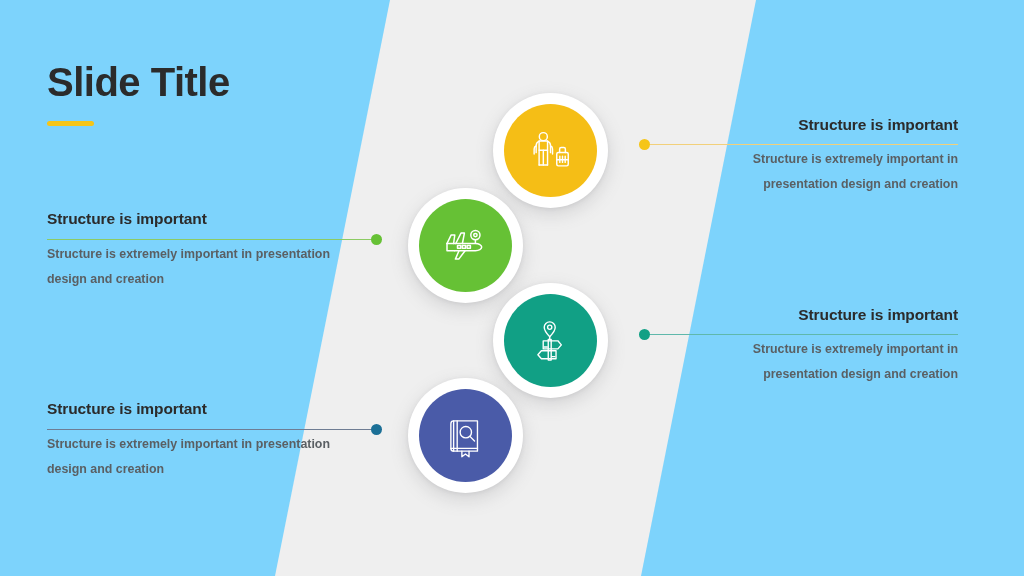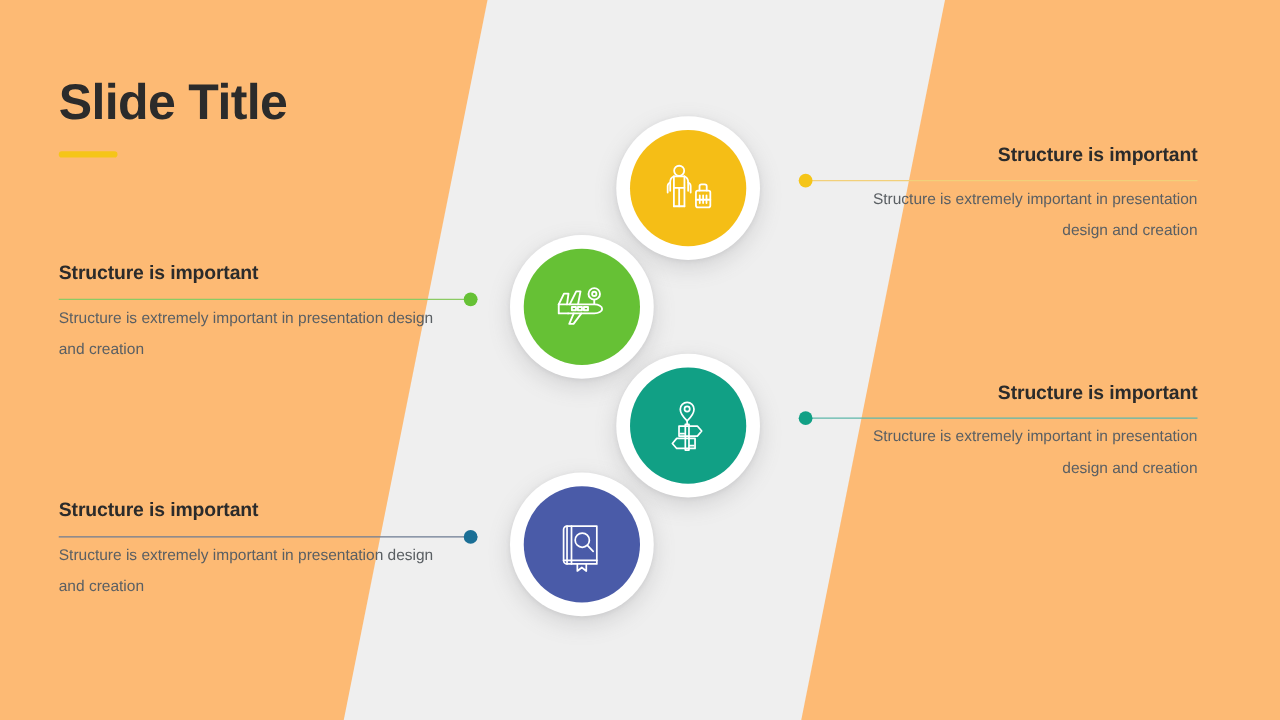--- a/index.html
+++ b/index.html
@@ -5,21 +5,21 @@
   * { margin:0; padding:0; box-sizing:border-box; }
   html, body {
     width:1024px; height:576px;
     background:#ffffff;
     font-family:"Liberation Sans", sans-serif;
     overflow:hidden;
   }
   #slide {
     position:relative;
     width:1024px; height:576px;
-    background:#fdba74;
+    background:#7dd3fc;
   }
 
   
   .band {
     position:absolute;
     top:0; left:0;
     width:1024px; height:576px;
     pointer-events:none;
   }
 
@@ -49,21 +49,21 @@
     color:#2b2b2b;
     letter-spacing:-0.1px;
     line-height:1.2;
     white-space:nowrap;
   }
   .t-body {
     margin-top:13px;
     font-size:12.4px;
     color:#5a5f63;
     line-height:2.05;
-    font-weight:normal;
+    font-weight:bold;
   }
   .tblock.right .t-body { margin-top:12px; }
 
   
   .conn { position:absolute; height:11px; pointer-events:none; }
   .conn .line {
     position:absolute;
     top:5px; height:1px;
     width:100%;
   }

